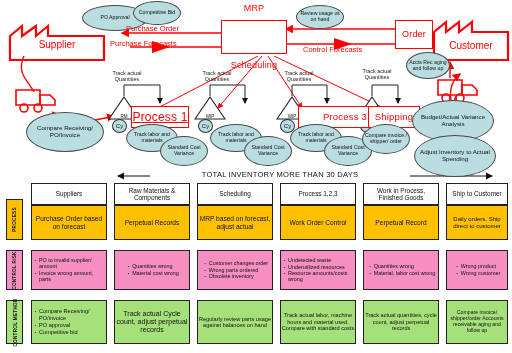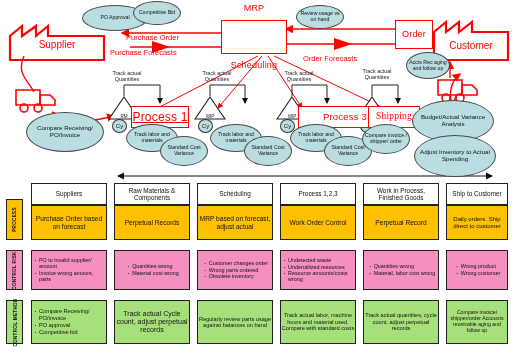--- a/index.html
+++ b/index.html
@@ -29,21 +29,21 @@
 
   
   .tri{position:absolute;}
   .tri .tlabel{position:absolute;left:0;right:0;bottom:1px;text-align:center;
        font-size:4.6px;color:#222;}
   .cy{position:absolute;border:1px solid #333;border-radius:50%;background:#b9dde0;
       display:flex;align-items:center;justify-content:center;font-size:6px;color:#111;}
 
   
   .blk{position:absolute;color:#222;font-size:5.4px;line-height:1.15;text-align:center;}
-  .redtext{position:absolute;color:#ff0000;font-size:7.5px;line-height:1.1;margin-top:9px;}
+  .redtext{position:absolute;color:#ff0000;font-size:7.5px;line-height:1.1;}
 
   
   #lines{position:absolute;left:0;top:0;width:512px;height:353px;pointer-events:none;}
 
   
   #matrix{position:absolute;left:0;top:182px;width:512px;height:171px;}
   .cell{position:absolute;border:1.2px solid #222;box-sizing:border-box;
         display:flex;align-items:center;justify-content:center;text-align:center;
         line-height:1.15;overflow:hidden;}
   .hdr{background:#ffffff;font-size:6.4px;color:#111;}
@@ -145,21 +145,21 @@
     </svg>
   </div>
 
   <div class="abs oval" style="left:82px;top:5px;width:66px;height:26px;">PO Approval</div>
   <div class="abs oval" style="left:133px;top:1px;width:48px;height:24px;">Competitive Bid</div>
   <div class="abs oval" style="left:296px;top:5px;width:48px;height:24px;">Review usage vs on hand</div>
   <div class="abs oval" style="left:406px;top:52px;width:44px;height:27px;">Accts Rec aging and follow up</div>
 
   <div class="redtext" style="left:126px;top:25px;">Purchase Order</div>
   <div class="redtext" style="left:110px;top:40px;">Purchase Forecasts</div>
-  <div class="redtext" style="left:303px;top:46px;">Order Forecasts</div>
+  <div class="redtext" style="left:303px;top:46px;">Control Forecasts</div>
 
   <div class="blk" style="left:100px;top:70px;width:54px;">Track actual<br>Quantities</div>
   <div class="blk" style="left:190px;top:70px;width:54px;">Track actual<br>Quantities</div>
   <div class="blk" style="left:272px;top:70px;width:54px;">Track actual<br>Quantities</div>
   <div class="blk" style="left:350px;top:68px;width:54px;">Track actual<br>Quantities</div>
 
   <div class="tri" style="left:108px;top:96px;width:32px;height:24px;">
     <svg width="32" height="24" viewBox="0 0 32 24">
         <path d="M16,1 L31,23 L1,23 Z" fill="#fff" stroke="#222" stroke-width="1.1"></path>
       </svg>
@@ -186,38 +186,40 @@
   <div class="tri" style="left:356px;top:96px;width:32px;height:24px;">
     <svg width="32" height="24" viewBox="0 0 32 24">
         <path d="M16,1 L31,23 L1,23 Z" fill="#fff" stroke="#222" stroke-width="1.1"></path>
       </svg>
     <div class="tlabel">FG</div>
   </div>
   <div class="abs cy" style="left:360px;top:119px;width:15px;height:14px;">Cy</div>
 
   <div class="abs redbox" style="left:131px;top:106px;width:58px;height:22px;font-size:12px;text-decoration:underline;">Process 1</div>
   <div class="abs redbox" style="left:298px;top:106px;width:74px;height:22px;font-size:9.5px;padding-left:20px;">Process 3</div>
-  <div class="abs redbox" style="left:368px;top:106px;width:52px;height:22px;font-size:9.5px;font-family:Liberation Serif, serif;">Shipping</div>
+  <div class="abs redbox" style="left:368px;top:106px;width:52px;height:22px;font-size:9.5px;">Shipping</div>
 
   <div class="abs oval big" style="left:26px;top:112px;width:78px;height:40px;">Compare Receiving/ PO/Invoice</div>
 
   <div class="abs oval" style="left:126px;top:124px;width:52px;height:28px;">Track labor and materials</div>
   <div class="abs oval" style="left:160px;top:136px;width:48px;height:30px;">Standard Cost Variance</div>
 
   <div class="abs oval" style="left:210px;top:124px;width:52px;height:28px;">Track labor and materials</div>
   <div class="abs oval" style="left:244px;top:136px;width:48px;height:30px;">Standard Cost Variance</div>
 
   <div class="abs oval" style="left:290px;top:124px;width:52px;height:28px;">Track labor and materials</div>
   <div class="abs oval" style="left:324px;top:136px;width:48px;height:30px;">Standard Cost Variance</div>
 
   <div class="abs oval" style="left:362px;top:124px;width:48px;height:30px;">Compare invoice / shipper/ order</div>
 
   <div class="abs oval big" style="left:412px;top:100px;width:82px;height:42px;">Budget/Actual Variance Analysis</div>
   <div class="abs oval big" style="left:414px;top:135px;width:82px;height:42px;">Adjust Inventory to Actual Spending</div>
 
+  <div class="abs" style="left:150px;top:170px;width:260px;text-align:center;
+       font-size:7.6px;color:#111;background:#fff;letter-spacing:.2px;">TOTAL INVENTORY MORE THAN 30 DAYS</div>
 
   <div id="matrix">
 
     <div class="rowlabel" style="left:6px;top:17px;width:17px;height:41px;background:#ffc000;">
       <span>PROCESS</span>
     </div>
     <div class="rowlabel" style="left:6px;top:68px;width:17px;height:40px;background:#f48fc0;">
       <span>CONTROL RISK</span>
     </div>
     <div class="rowlabel" style="left:6px;top:118px;width:17px;height:44px;background:#a6e07a;">

